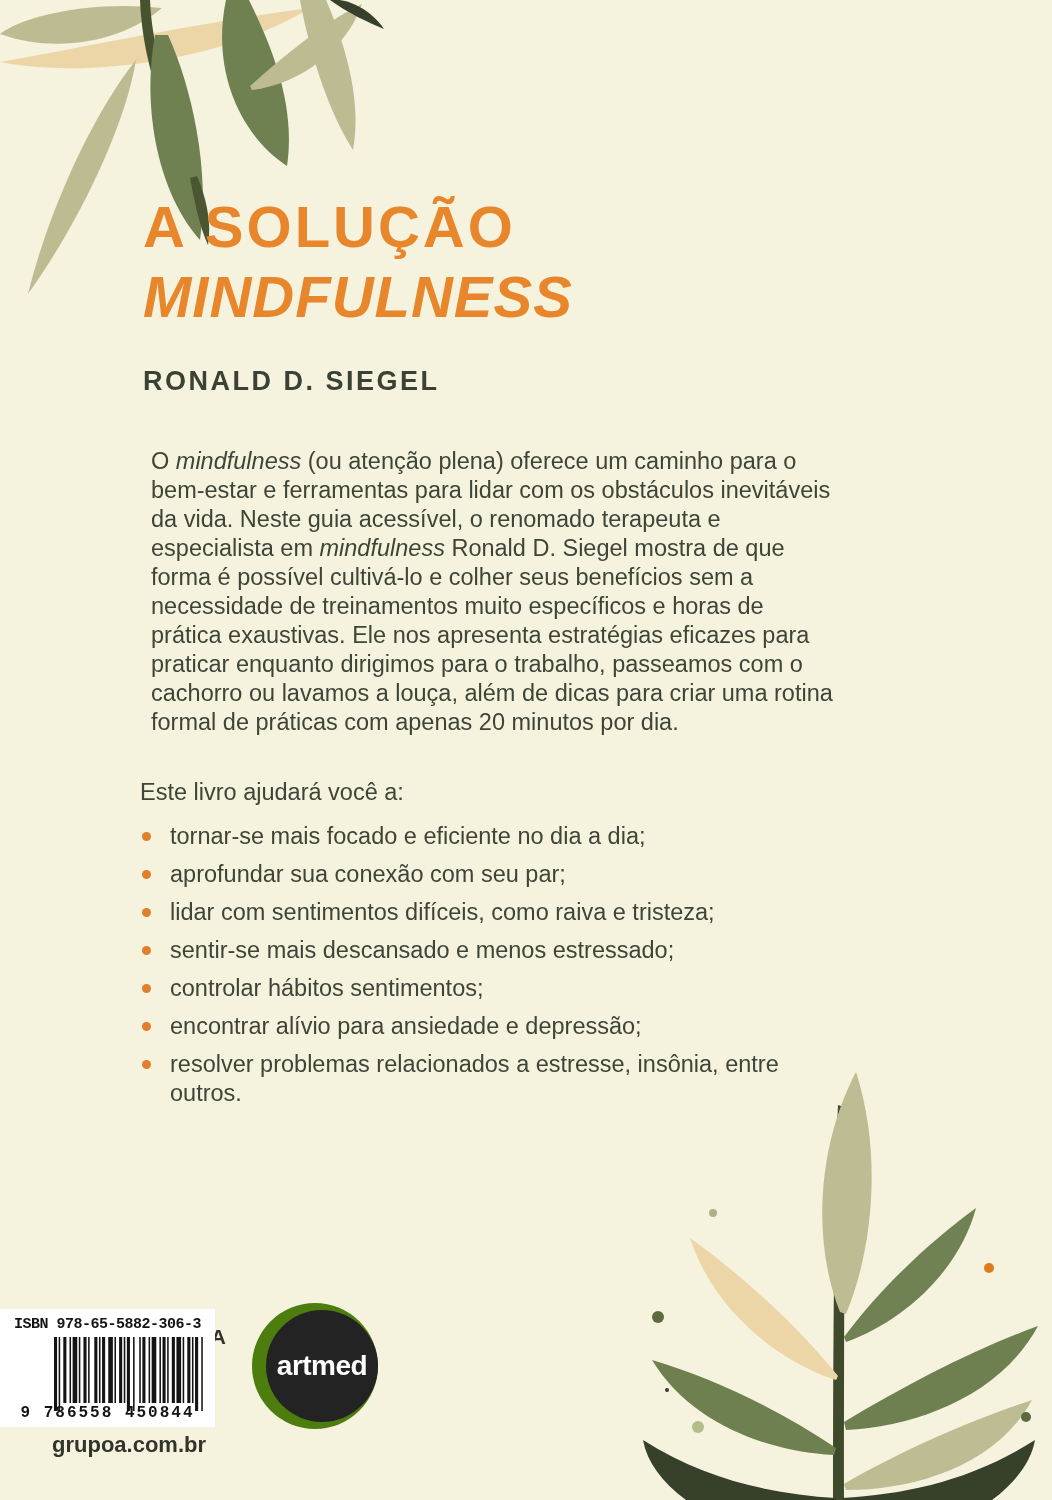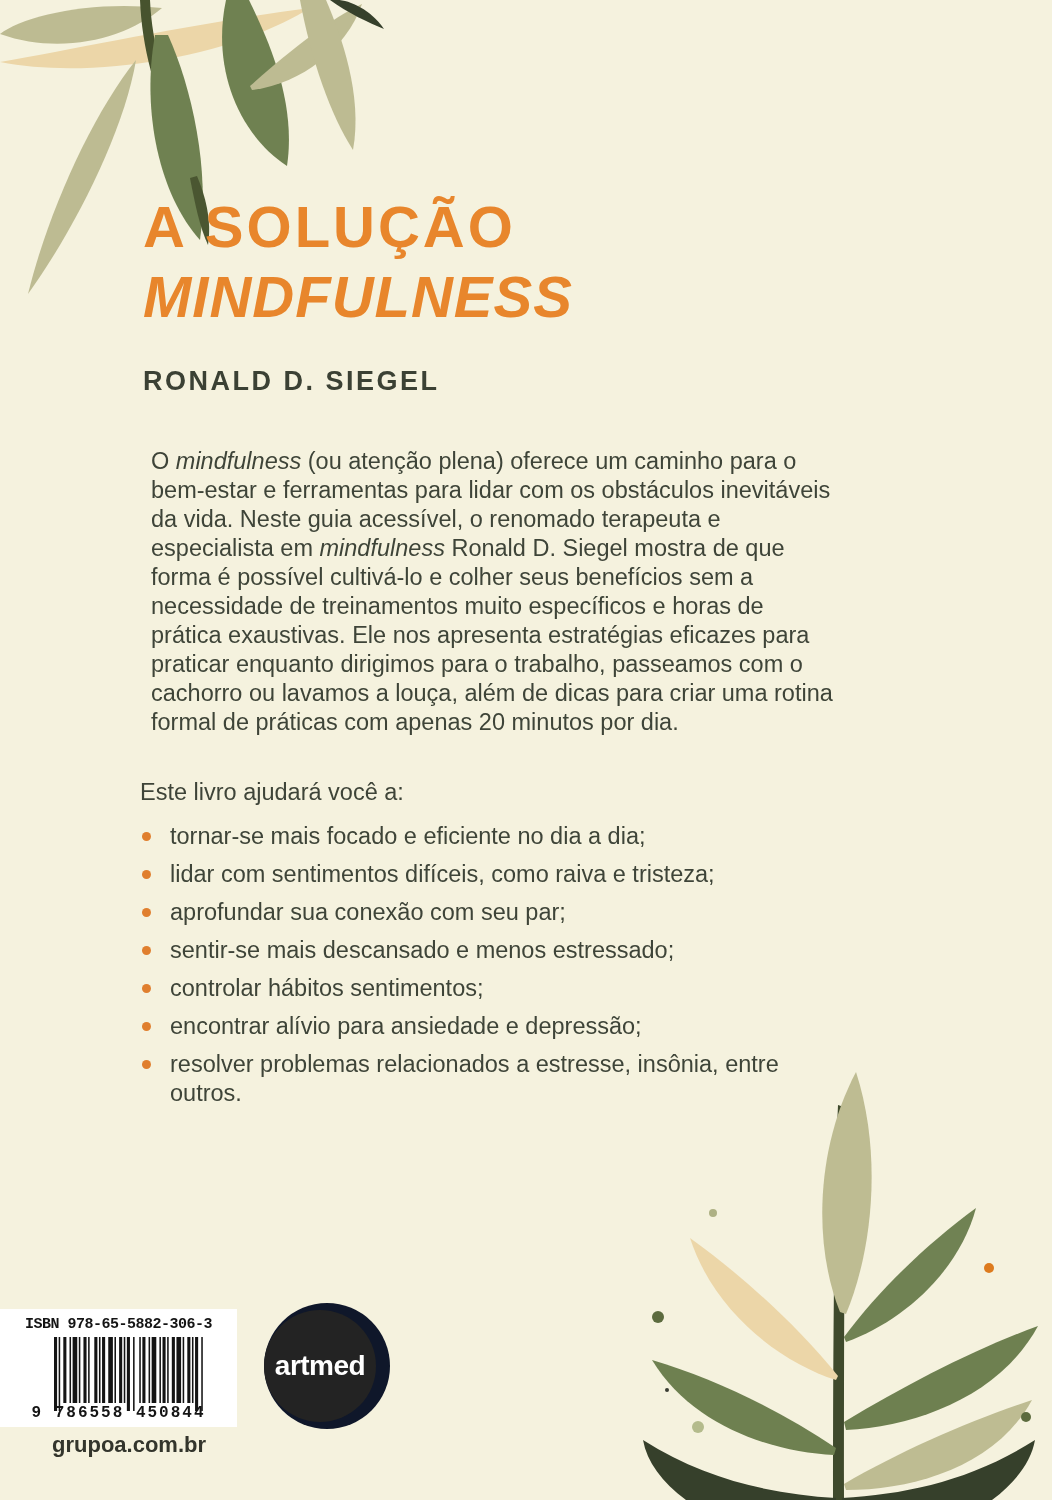--- a/index.html
+++ b/index.html
@@ -24,32 +24,32 @@
   .list-intro{position:absolute;left:140px;top:778px;margin:0;
     font-size:23.5px;line-height:29px;color:#3E4438;}
   .benefits{position:absolute;left:140px;top:822px;width:700px;margin:0;padding:0;list-style:none;}
   .benefits li{position:relative;padding-left:30px;margin-bottom:9px;
     font-size:23.5px;line-height:29px;color:#3E4438;}
   .benefits .dot{position:absolute;left:2px;top:10px;width:9px;height:9px;
     border-radius:50%;background:#E07F2E;}
 
   .category{position:absolute;left:52px;top:1325px;font-size:21px;font-weight:bold;
     letter-spacing:1.5px;color:#33352C;}
-  .barcode-box{position:absolute;left:0;top:1309px;width:237px;height:118px;background:#FFFFFF;}
+  .barcode-box{position:absolute;left:0;top:1309px;width:215px;height:118px;background:#FFFFFF;}
   .isbn{position:absolute;left:0;top:7px;width:100%;text-align:center;
     font-family:"Liberation Mono",monospace;font-size:15px;font-weight:bold;color:#141414;
     letter-spacing:-0.5px;white-space:nowrap;}
   .bars{position:absolute;left:54px;top:28px;}
   .digits{position:absolute;left:0;top:95px;width:100%;text-align:center;
     font-family:"Liberation Mono",monospace;font-size:16px;font-weight:bold;color:#141414;
     letter-spacing:2px;white-space:nowrap;}
   .website{position:absolute;left:52px;top:1432px;font-size:22px;font-weight:bold;color:#33352C;}
 
-  .logo{position:absolute;left:264px;top:1303px;width:126px;height:126px;border-radius:50%;
-    background:#0f172a;display:flex;align-items:center;justify-content:flex-start;}
+  .logo{position:absolute;left:252px;top:1303px;width:126px;height:126px;border-radius:50%;
+    background:#4d7c0f;display:flex;align-items:center;justify-content:flex-end;}
   .logo-inner{width:112px;height:112px;border-radius:50%;background:#232323;
     display:flex;align-items:center;justify-content:center;}
   .logo-inner span{color:#FFFFFF;font-size:28px;font-weight:bold;letter-spacing:-0.5px;}
 </style>
 </head>
 <body>
 
 <div class="cover">
 
   <svg class="foliage-tl" width="400" height="300" viewBox="0 0 400 300">
@@ -88,22 +88,22 @@
     <span class="t2">MINDFULNESS</span>
   </h1>
   <div class="author">RONALD D. SIEGEL</div>
 
   <p class="synopsis"><span>O </span><em>mindfulness</em><span> (ou atenção plena) oferece um caminho para o bem-estar e ferramentas para lidar com os obstáculos inevitáveis da vida. Neste guia acessível, o renomado terapeuta e especialista em </span><em>mindfulness</em><span> Ronald D. Siegel mostra de que forma é possível cultivá-lo e colher seus benefícios sem a necessidade de treinamentos muito específicos e horas de prática exaustivas. Ele nos apresenta estratégias eficazes para praticar enquanto dirigimos para o trabalho, passeamos com o cachorro ou lavamos a louça, além de dicas para criar uma rotina formal de práticas com apenas 20 minutos por dia.</span></p>
 
   <p class="list-intro">Este livro ajudará você a:</p>
 
   <ul class="benefits">
     <li><span class="dot"></span><span>tornar-se mais focado e eficiente no dia a dia;</span></li>
+    <li><span class="dot"></span><span>aprofundar sua conexão com seu par;</span></li>
     <li><span class="dot"></span><span>lidar com sentimentos difíceis, como raiva e tristeza;</span></li>
-    <li><span class="dot"></span><span>aprofundar sua conexão com seu par;</span></li>
     <li><span class="dot"></span><span>sentir-se mais descansado e menos estressado;</span></li>
     <li><span class="dot"></span><span>controlar hábitos sentimentos;</span></li>
     <li><span class="dot"></span><span>encontrar alívio para ansiedade e depressão;</span></li>
     <li><span class="dot"></span><span>resolver problemas relacionados a estresse, insônia, entre outros.</span></li>
   </ul>
 
   <div class="category">PSICOTERAPIA</div>
 
   <div class="barcode-box">
     <div class="isbn">ISBN 978-65-5882-306-3</div>

